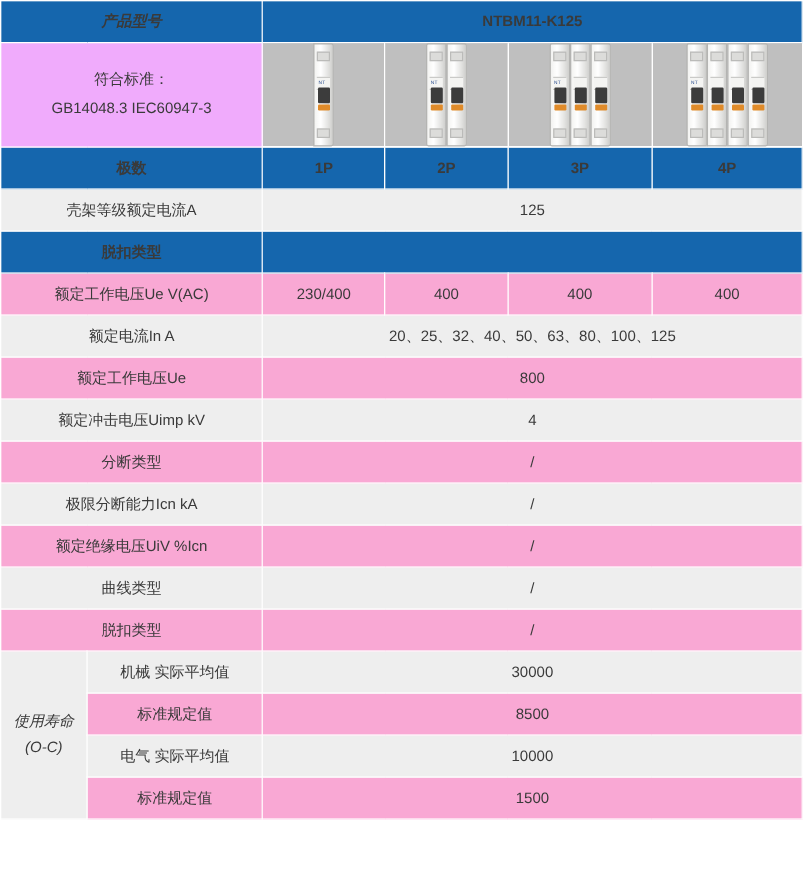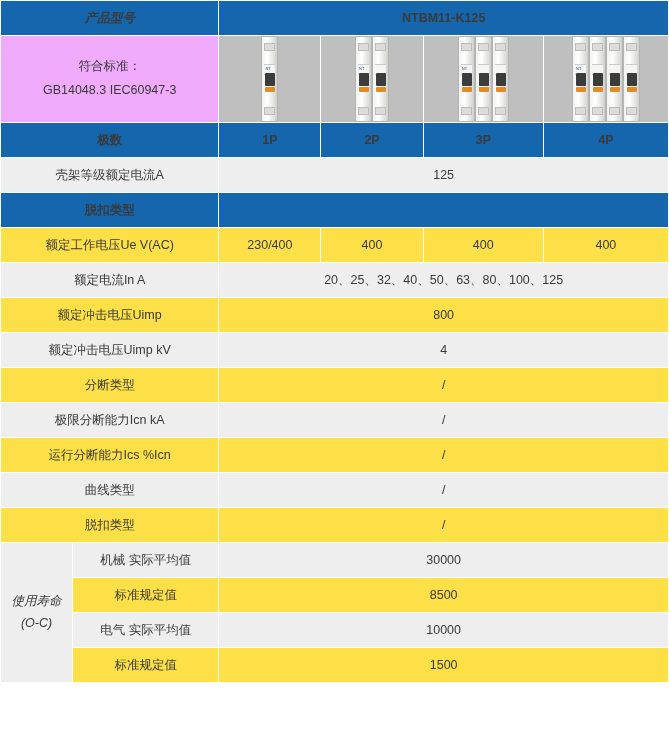--- a/index.html
+++ b/index.html
@@ -49,21 +49,21 @@
     font-size: 13px;
     line-height: 1.9;
     height: 170px;
   }
   .prod-cell {
     background: #bfbfbf;
     height: 170px;
     position: relative;
   }
   .alt-a td { background: #eeeeee; margin-top: 27px; }
-  .alt-b td { background: #fde047; }
+  .alt-b td { background: #f9a8d4; }
 
   .life-label {
     background: #eeeeee;
     font-size: 12.5px;
     line-height: 1.7;
     font-style: italic;
   }
   
   .breaker {
     display: inline-block;
@@ -258,37 +258,37 @@
       <td>400</td>
       <td>400</td>
       <td>400</td>
     </tr>
 
     <tr class="alt-a">
       <td colspan="2">额定电流In A</td>
       <td colspan="4">20、25、32、40、50、63、80、100、125</td>
     </tr>
     <tr class="alt-b">
-      <td colspan="2">额定冲击电压Uimp</td>
+      <td colspan="2">额定工作电压Ue</td>
       <td colspan="4">800</td>
     </tr>
     <tr class="alt-a">
       <td colspan="2">额定冲击电压Uimp kV</td>
       <td colspan="4">4</td>
     </tr>
     <tr class="alt-b">
       <td colspan="2">分断类型</td>
       <td colspan="4">/</td>
     </tr>
     <tr class="alt-a">
       <td colspan="2">极限分断能力Icn kA</td>
       <td colspan="4">/</td>
     </tr>
     <tr class="alt-b">
-      <td colspan="2">运行分断能力Ics %Icn</td>
+      <td colspan="2">额定绝缘电压UiV %Icn</td>
       <td colspan="4">/</td>
     </tr>
     <tr class="alt-a">
       <td colspan="2">曲线类型</td>
       <td colspan="4">/</td>
     </tr>
     <tr class="alt-b">
       <td colspan="2">脱扣类型</td>
       <td colspan="4">/</td>
     </tr>

